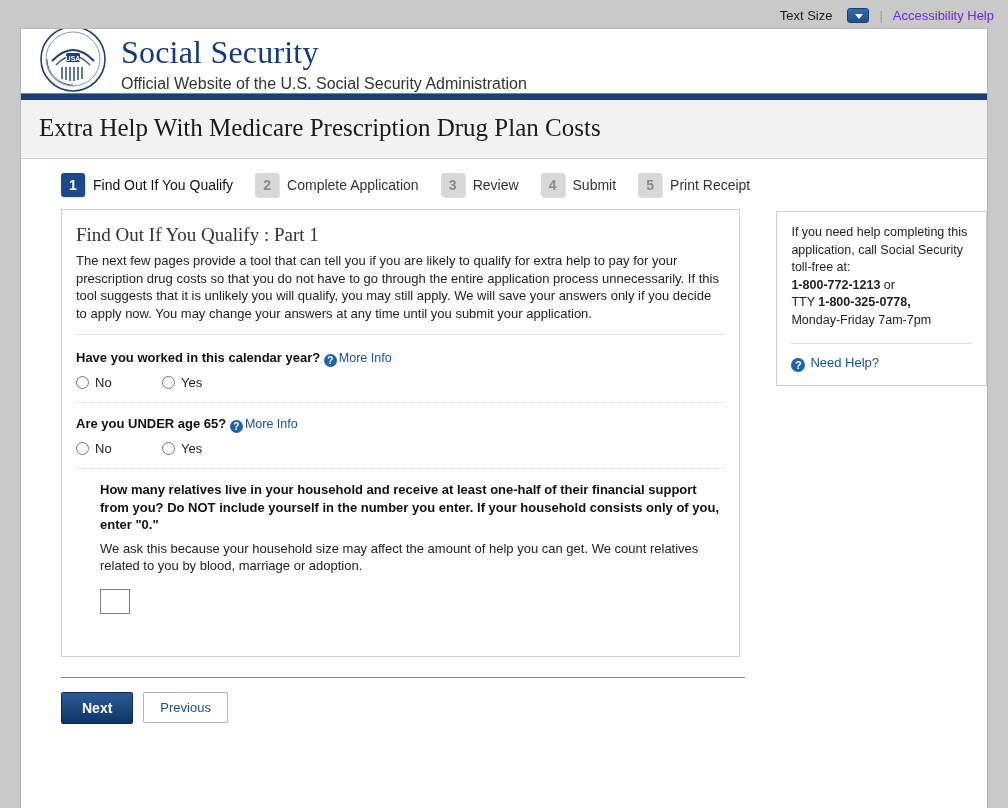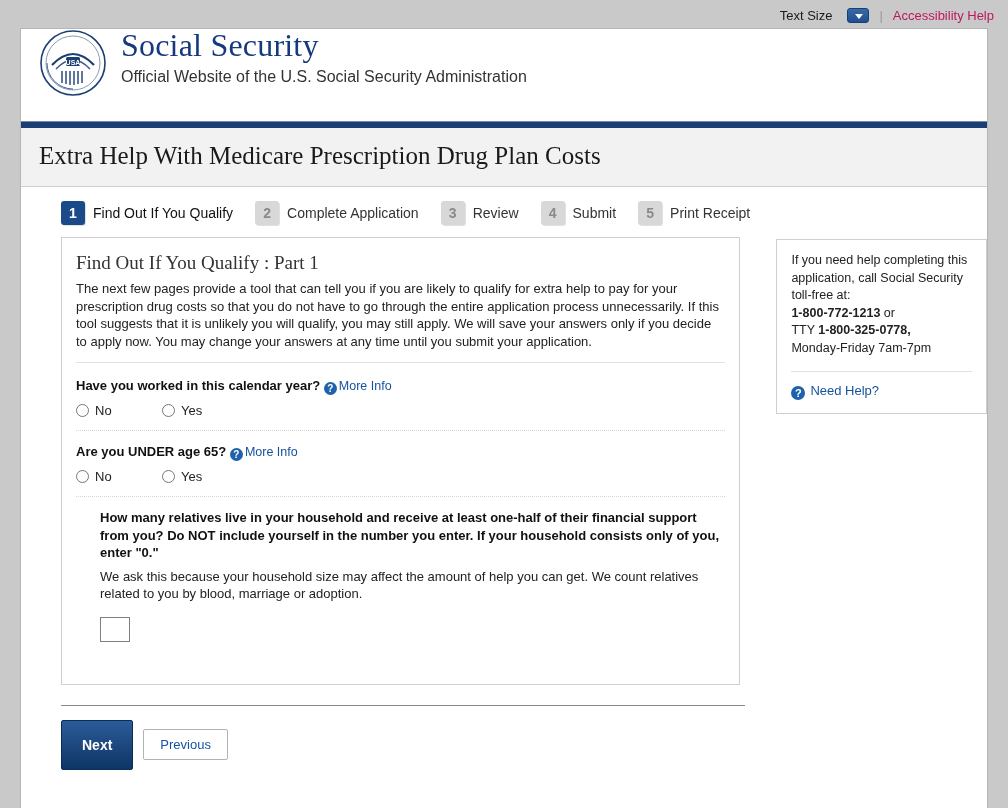--- a/index.html
+++ b/index.html
@@ -18,21 +18,21 @@
     height: 30px;
     display: flex;
     align-items: center;
     justify-content: flex-end;
     padding-right: 14px;
     gap: 10px;
     font-size: 13px;
     color: #1a1a1a;
   }
   .topbar .sep { color: #999; }
-  .topbar a { color: #be185d; text-decoration: none; }
+  .topbar a { color: #6d28d9; text-decoration: none; }
   .dropdown-chip {
     display: inline-block;
     width: 22px; height: 15px;
     background: linear-gradient(#3a69a8, #1f4f8f);
     border: 1px solid #17406f;
     border-radius: 3px;
     position: relative;
     vertical-align: middle;
     margin-left: 5px;
   }
@@ -52,23 +52,23 @@
     width: 968px; height: 780px;
     background: #ffffff;
     border: 1px solid #b6b6b6;
     border-bottom: none;
     box-shadow: 0 0 0 0 rgba(0,0,0,0);
     overflow: hidden;
   }
 
   
   .header {
-    height: 92px;
-    display: flex;
-    align-items: flex-start;
+    height: 64px;
+    display: flex;
+    align-items: flex-end;
     padding-left: 18px;
     background: #fff;
   }
   .seal {
     width: 68px; height: 68px;
     margin-right: 14px;
     position: relative;
     flex: none;
   }
   .brand-title {
@@ -241,21 +241,21 @@
     align-items: center;
     gap: 10px;
     margin: 14px 0 0 40px;
   }
   .btn-next {
     background: linear-gradient(#2b5b98, #0e3566);
     border: 1px solid #0b2c55;
     color: #fff;
     font-weight: bold;
     font-size: 14px;
-    padding: 16px 20px;
+    padding: 7px 20px;
     border-radius: 2px;
     cursor: pointer;
   }
   .btn-prev {
     background: #fff;
     border: 1px solid #b3b3b3;
     color: #15529e;
     font-size: 13px;
     padding: 7px 16px;
     border-radius: 2px;

